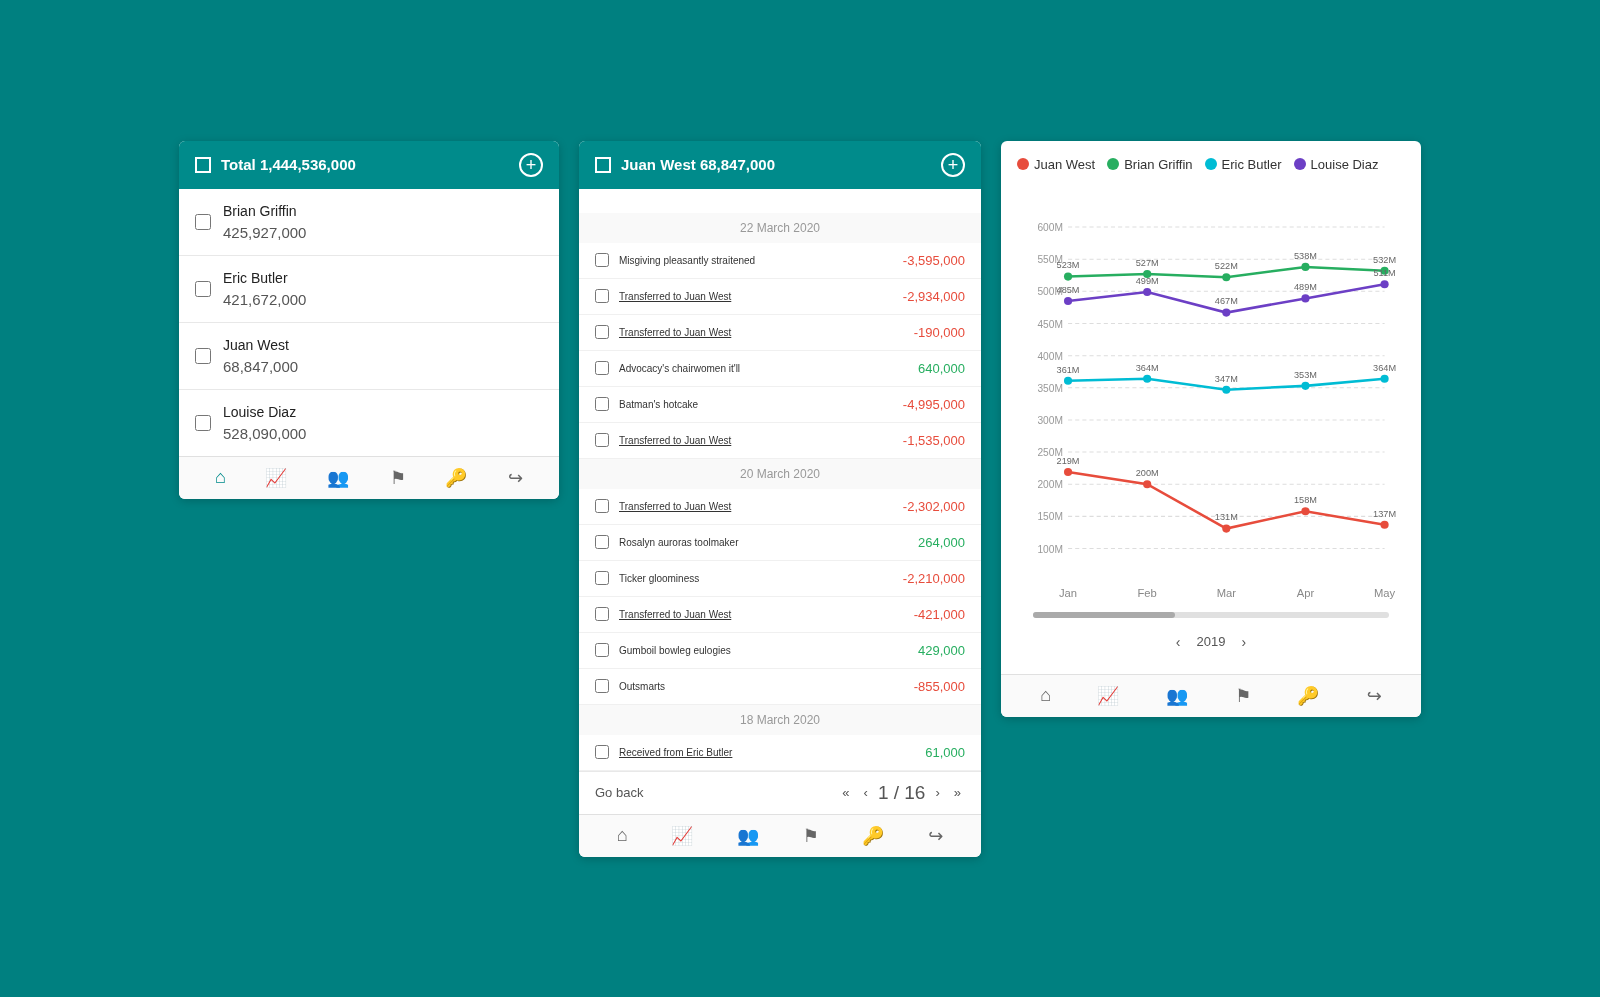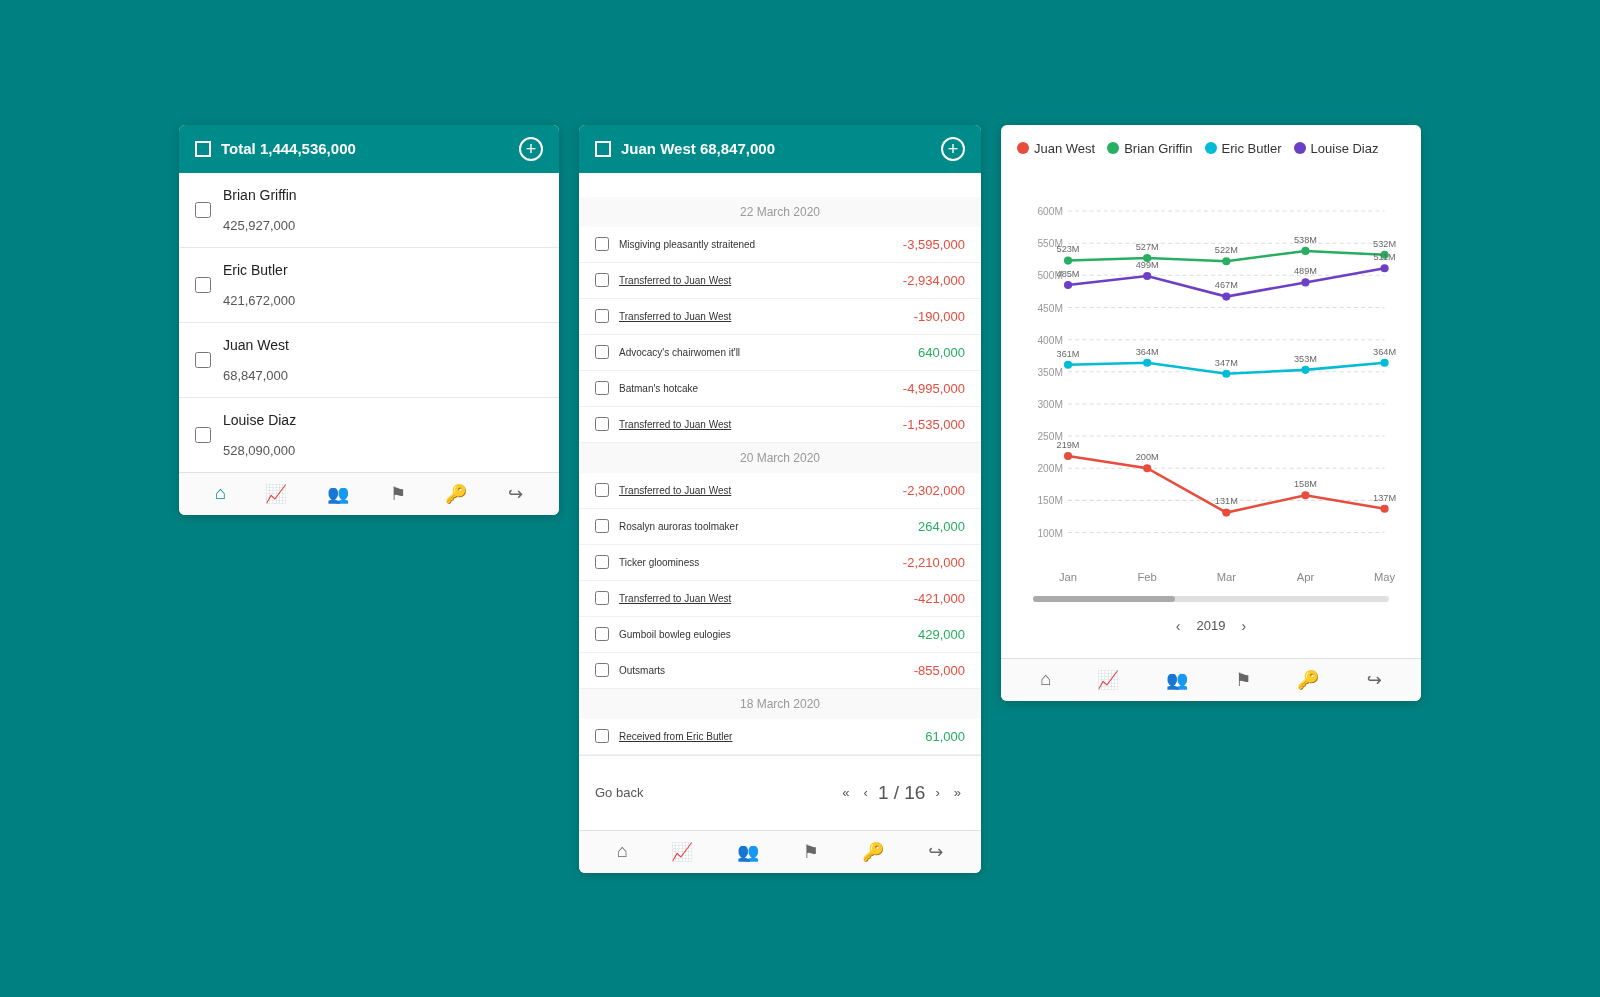--- a/index.html
+++ b/index.html
@@ -82,23 +82,23 @@
       width: 16px;
       height: 16px;
       cursor: pointer;
     }
     .account-info .account-name {
       font-size: 14px;
       font-weight: 500;
       color: #222;
     }
     .account-info .account-balance {
-      font-size: 13px;
+      font-size: 15px;
       color: #555;
-      margin-top: 15px;
+      margin-top: 5px;
     }
     
     .panel-2 {
       width: 402px;
     }
     .date-separator {
       text-align: center;
       font-size: 12px;
       color: #999;
       padding: 8px 0;
@@ -126,21 +126,21 @@
       color: #333;
     }
     .transaction-amount {
       font-size: 13px;
       font-weight: 500;
       white-space: nowrap;
     }
     .amount-negative { color: #e74c3c; }
     .amount-positive { color: #27ae60; }
     .panel-footer {
-      padding: 26px 16px;
+      padding: 10px 16px;
       display: flex;
       align-items: center;
       gap: 8px;
       border-top: 1px solid #e8e8e8;
     }
     .go-back-btn {
       font-size: 13px;
       color: #555;
       background: none;
       border: none;

